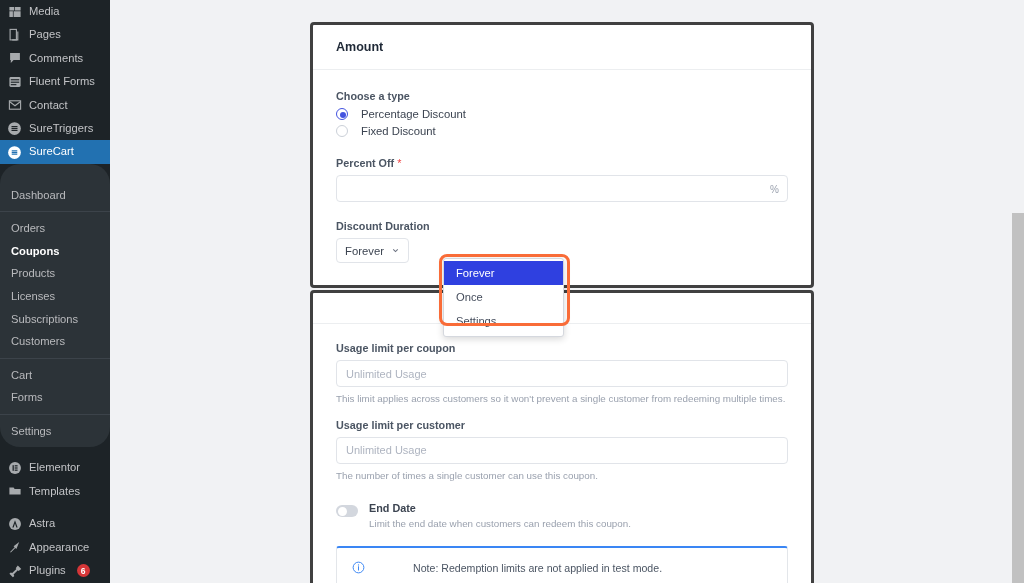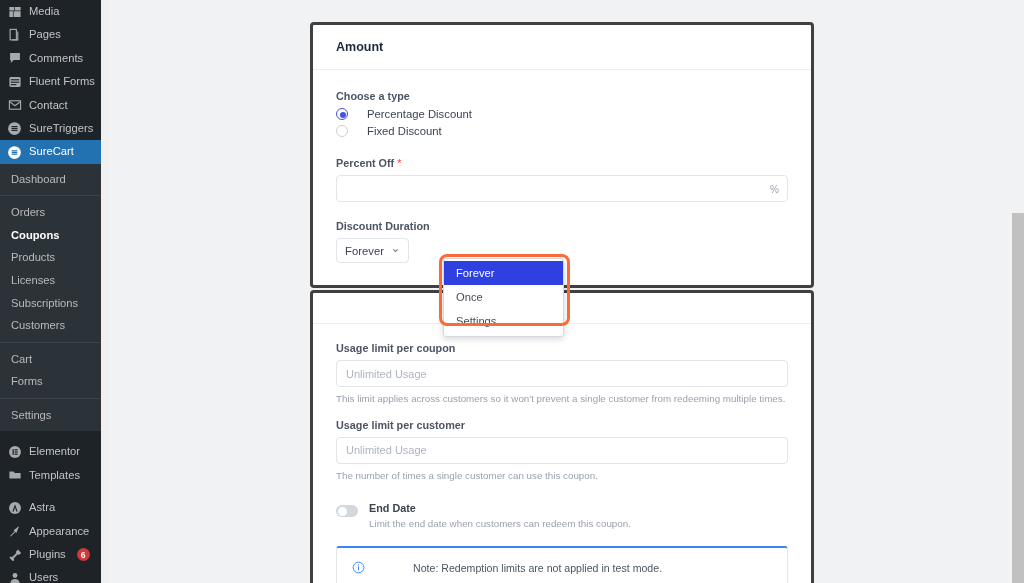--- a/index.html
+++ b/index.html
@@ -7,21 +7,21 @@
     width: 1024px; height: 583px;
     overflow: hidden;
     font-family: "Liberation Sans", sans-serif;
     background: #f0f0f1;
   }
   #root { position: relative; width: 1024px; height: 583px; }
 
   
   #wp-sidebar {
     position: absolute; left: 0; top: 0;
-    width: 101px; height: 583px;
+    width: 110px; height: 583px;
     background: #1d2327;
     color: #c3c4c7;
     font-size: 11px;
     overflow: hidden;
   }
   .wp-item {
     display: flex; align-items: center;
     height: 23.4px;
     padding-left: 7px;
     gap: 7px;
@@ -42,21 +42,22 @@
   }
   .wp-item.active .wp-ico { color: #fff; }
   .wp-item.active::after {
     content: ""; position: absolute; right: -8px; top: 50%;
     transform: translateY(-50%);
     border-style: solid; border-width: 8px 0 8px 8px;
     border-color: transparent transparent transparent #2271b1;
   }
   .wp-submenu {
     background: #2c3338;
-    padding: 4px 0 5px 0;
+    padding: 20px 0 5px 0;
+    border-radius: 20px;
   }
   .wp-sub-item {
     display: block;
     padding: 4px 0 4px 11px;
     font-size: 11.2px;
     color: #b9babd;
     line-height: 1.3;
   }
   .wp-sub-item.cur { color: #fff; font-weight: bold; }
   .wp-sub-sep {
@@ -96,21 +97,21 @@
   }
   .card-body { padding: 20px 23px 22px 23px; }
 
   .field-label {
     font-size: 10.8px; font-weight: bold; color: #4b5563;
     margin-bottom: 6px; display:block;
   }
   .req { color: #ef4444; font-weight: normal; }
 
   .radio-row {
-    display: flex; gap: 19px;
+    display: flex; gap: 13px;
     margin-bottom: 5px;
   }
   .radio {
     width: 12px; height: 12px; border-radius: 50%;
     border: 1px solid #cbd0d8; background: #fff;
     flex: 0 0 12px; position: relative;
   }
   .radio.checked {
     border-color: #4353e0; background:#fff;
   }

